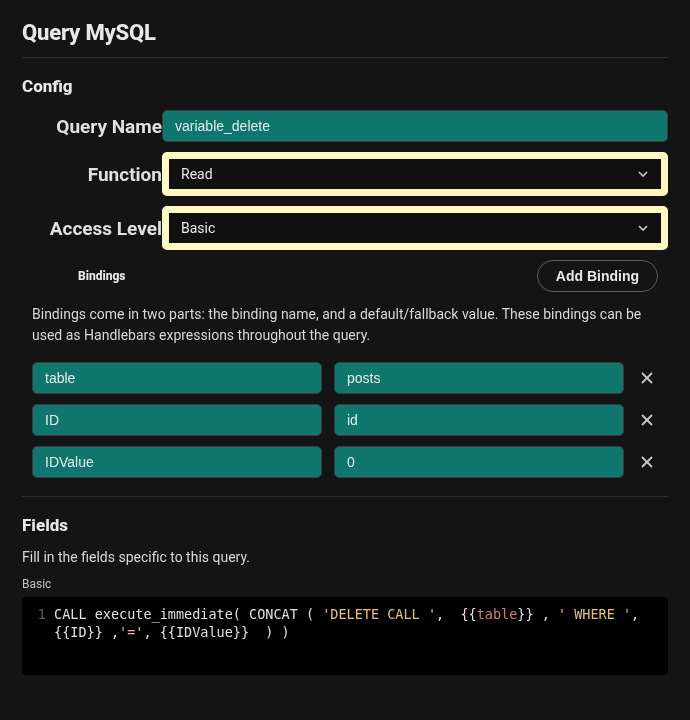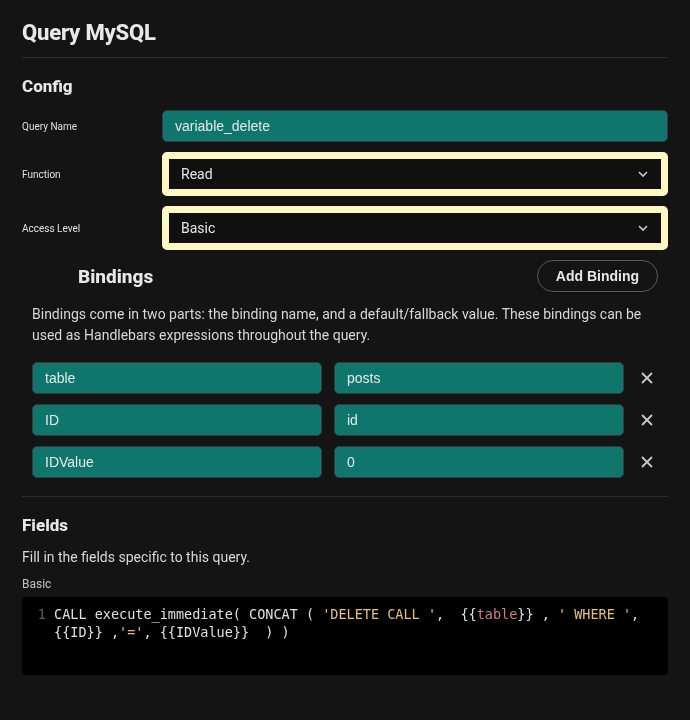--- a/index.html
+++ b/index.html
@@ -29,23 +29,24 @@
     font-weight: 800;
     margin-bottom: 14px;
   }
   .form-row {
     display: flex;
     align-items: center;
     margin-bottom: 10px;
   }
   .form-label {
     width: 140px;
-    font-size: 10px;
+    font-size: 19px;
     color: #e0e0e0;
-    font-weight: 400;
+    font-weight: 700;
+    text-align: right;
   }
   .text-input {
     flex: 1;
     background: #0f766e;
     border: 1px solid #3a3a3a;
     border-radius: 5px;
     padding: 7px 12px;
     color: #e8e8e8;
     font-size: 14px;
     outline: none;
@@ -69,21 +70,21 @@
     width: 12px; height: 12px;
   }
   .chevron svg { display: block; }
 
   .sub-header {
     display: flex;
     justify-content: space-between;
     align-items: center;
     margin: 10px 10px 12px 10px;
   }
-  .sub-header h2 { margin: 0; font-size: 19px; padding-left: 46px; }
+  .sub-header h2 { margin: 0; font-size: 12px; padding-left: 46px; }
   .pill-btn {
     background: transparent;
     border: 1px solid #5a5a5a;
     color: #e8e8e8;
     font-weight: 700;
     font-size: 14px;
     padding: 7px 18px;
     border-radius: 999px;
     cursor: pointer;
   }

